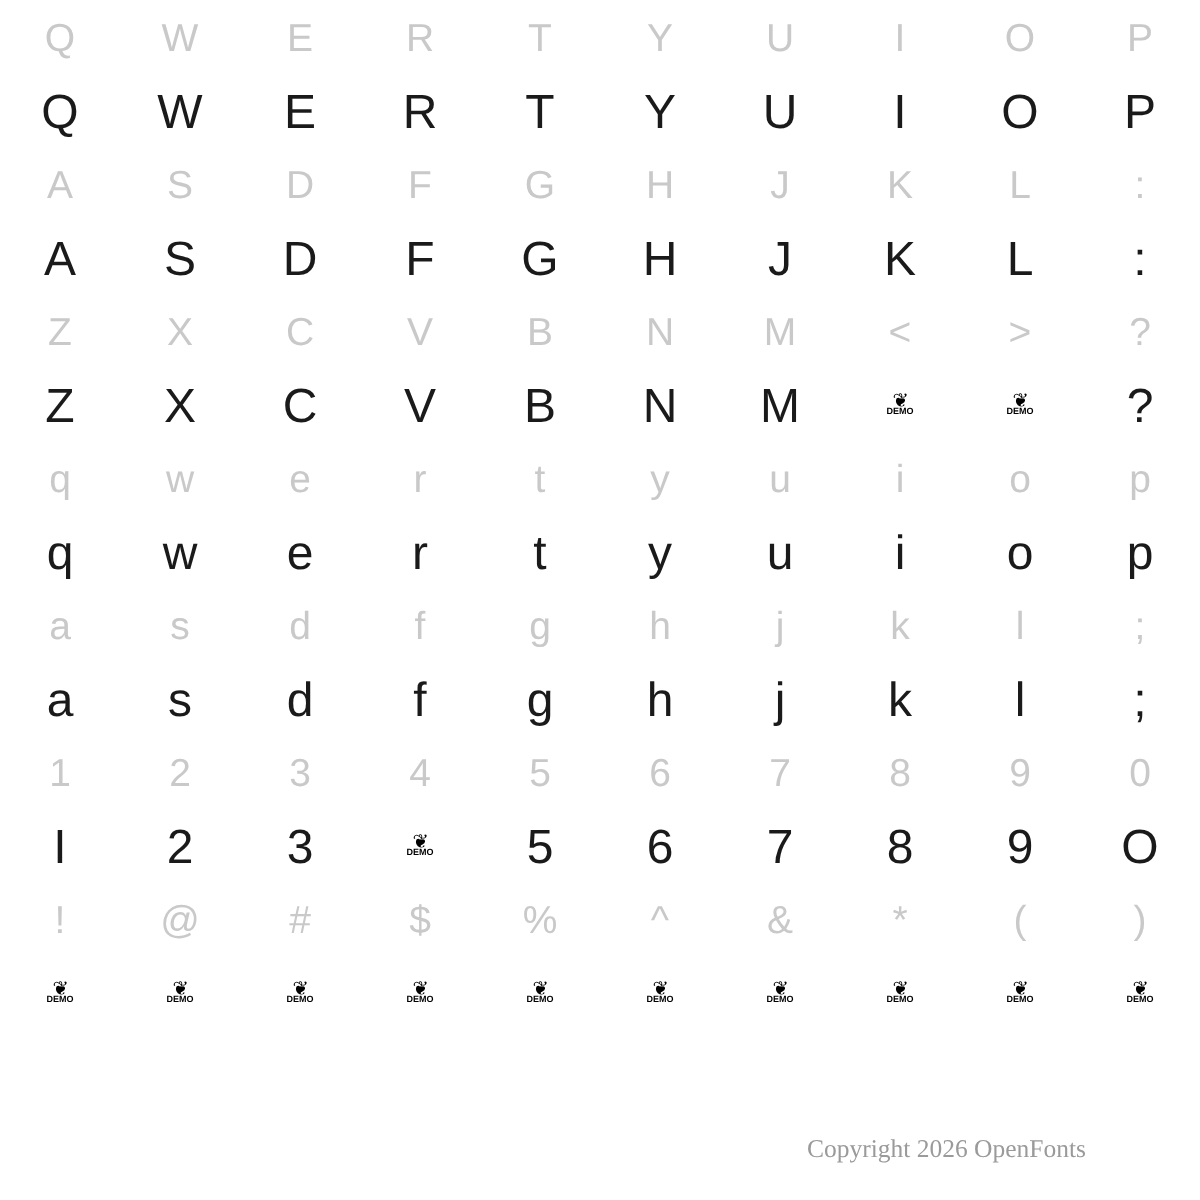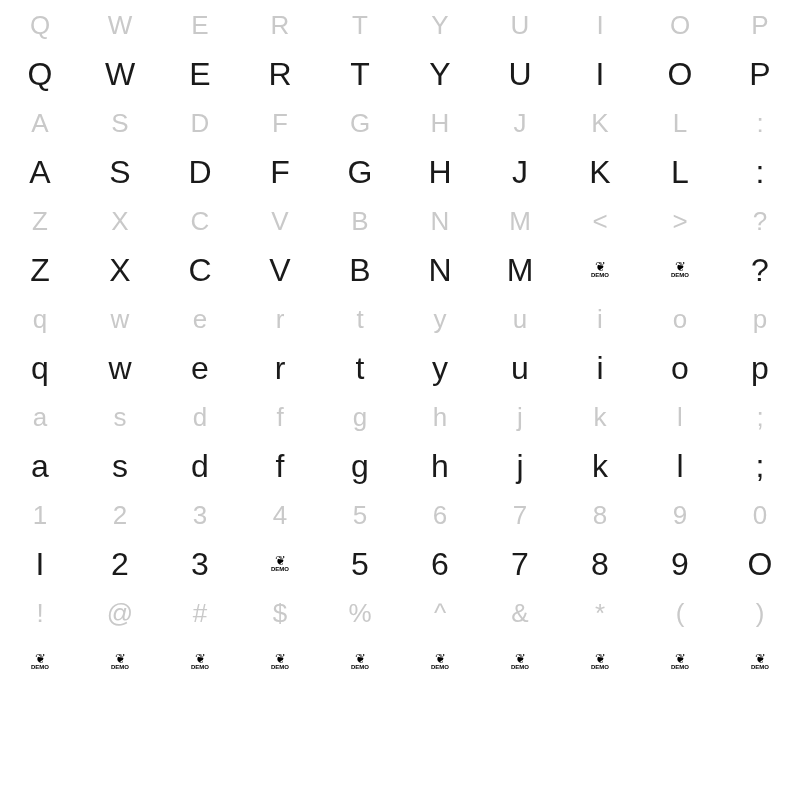--- a/index.html
+++ b/index.html
@@ -314,13 +314,14 @@
           </span>
         </div>
         <div class="cell">
           <span class="demo-mark">
             <span class="leaves">❦</span>
             <span class="demo-text">DEMO</span>
           </span>
         </div>
       </div>
     </div>
+  <div class="copyright">Copyright 2026 OpenFonts</div>
 </div>
 
 </body></html>

